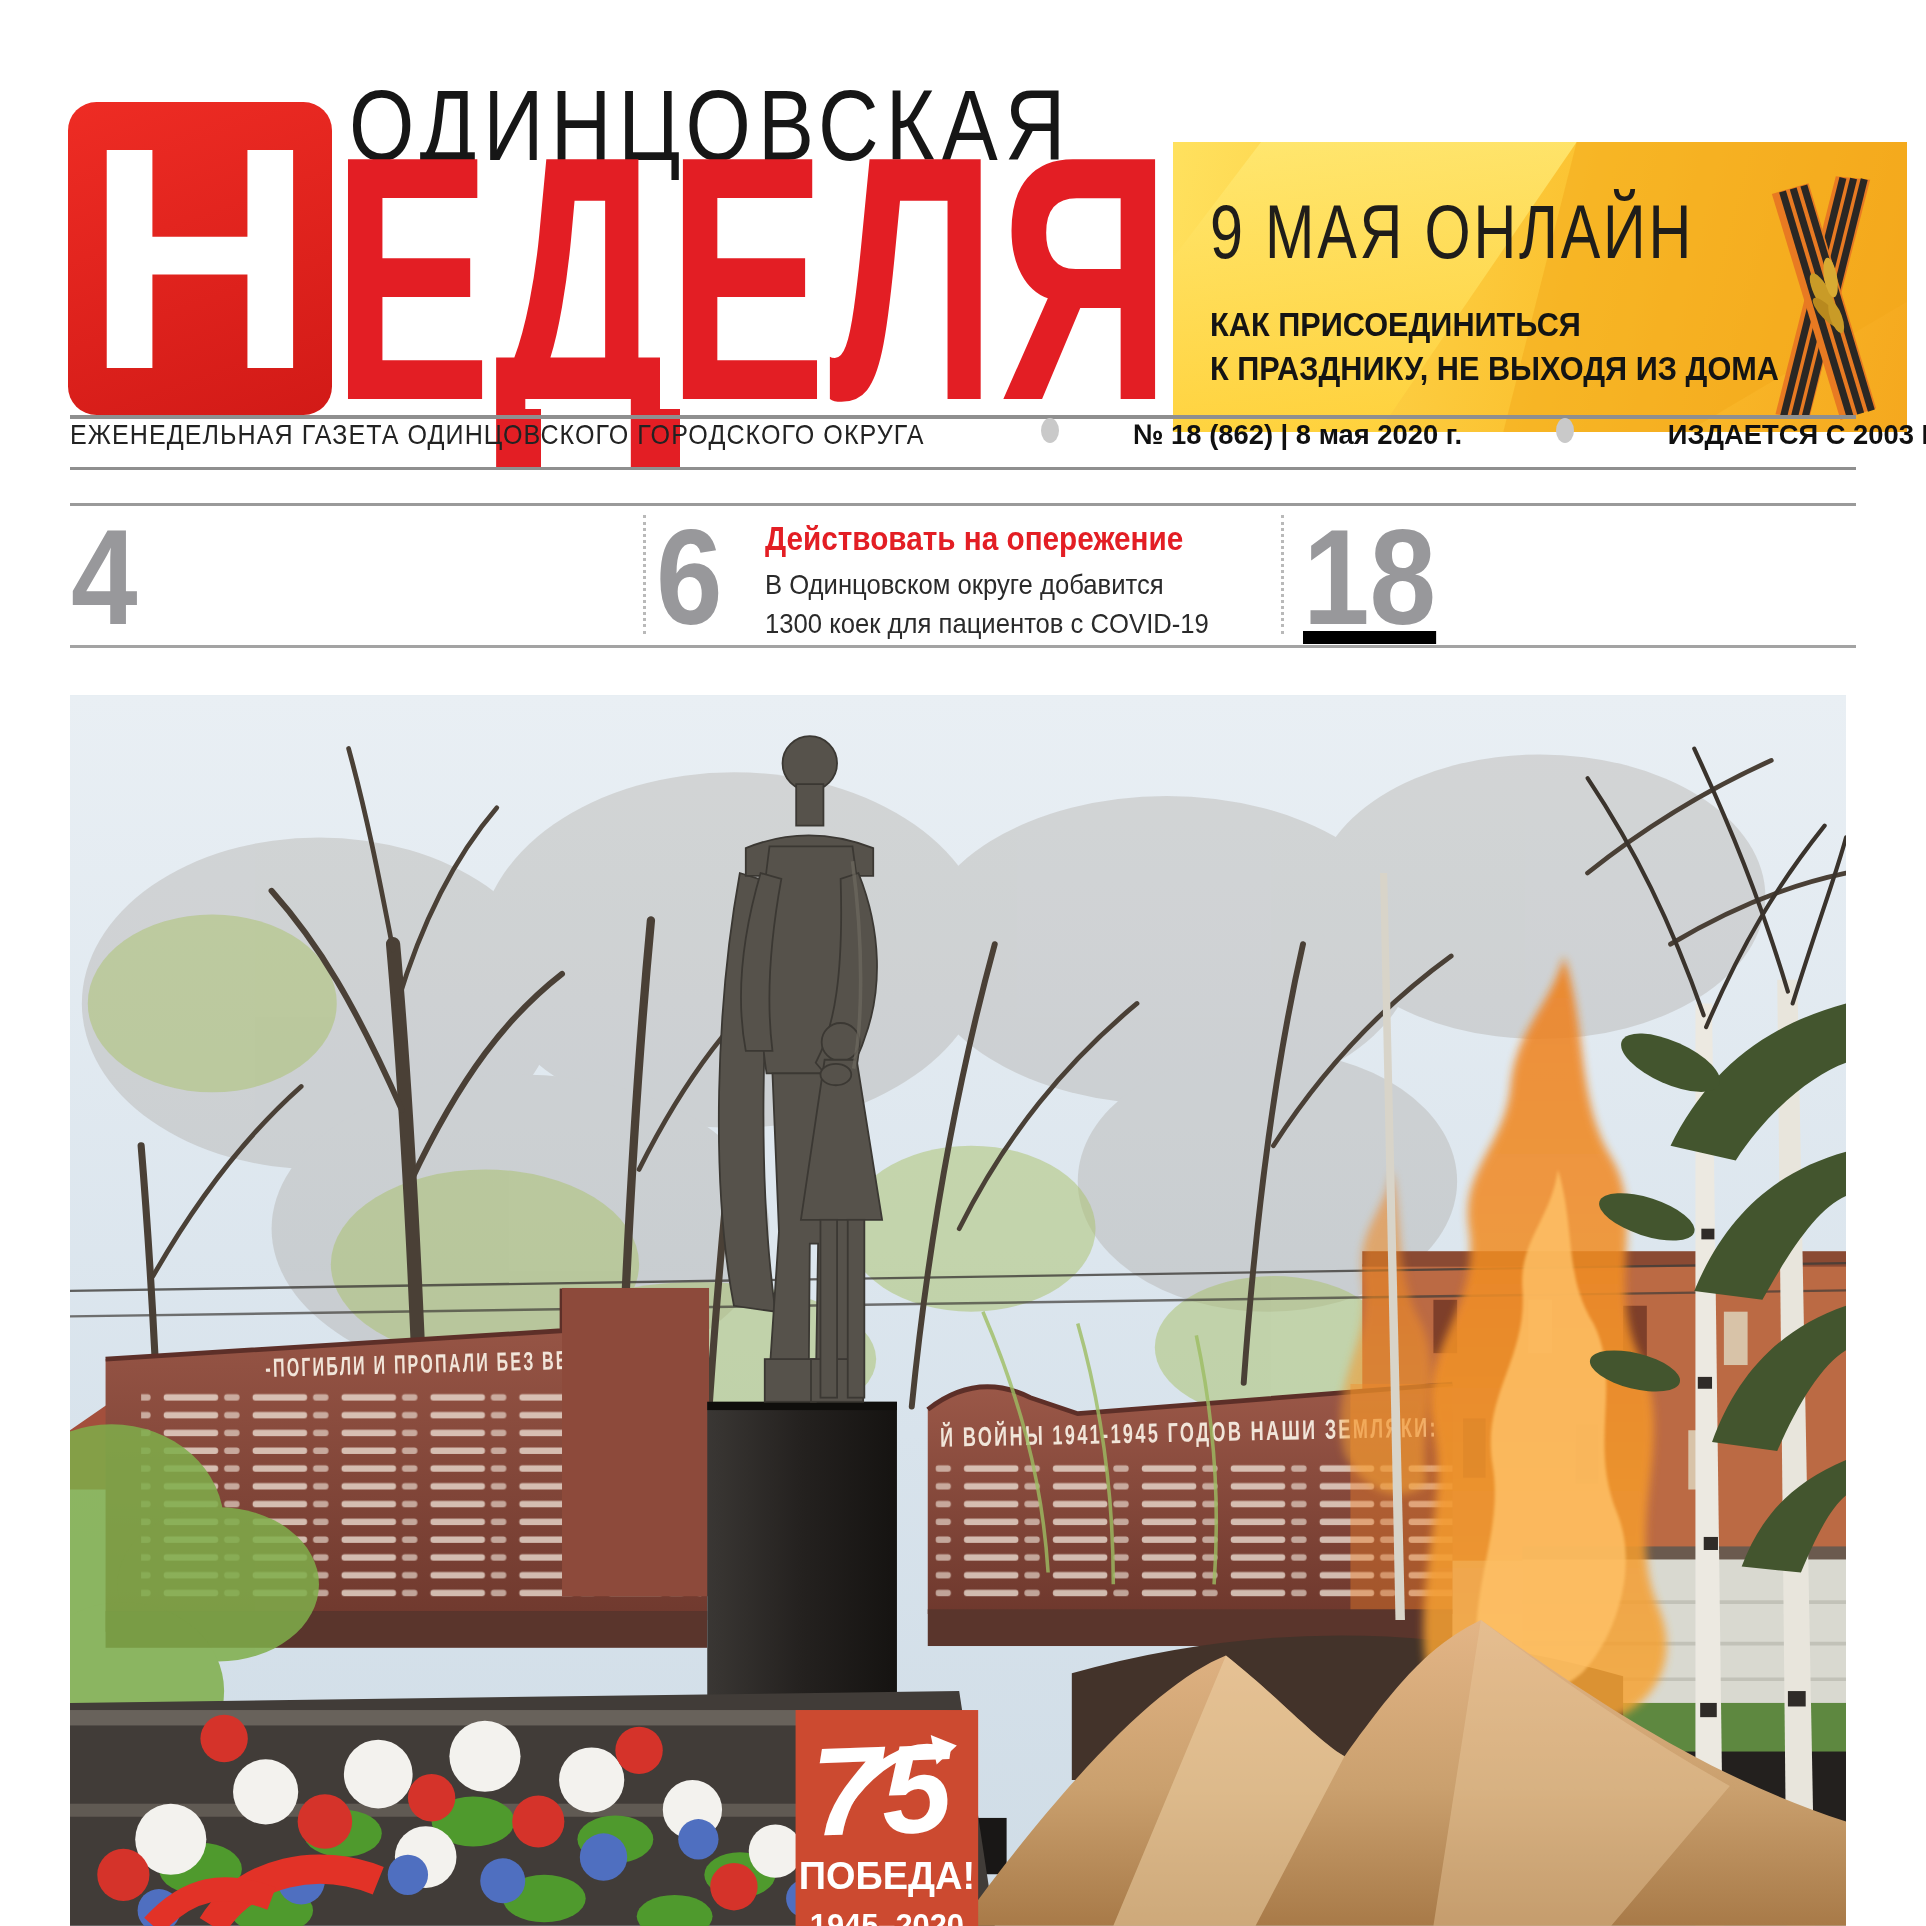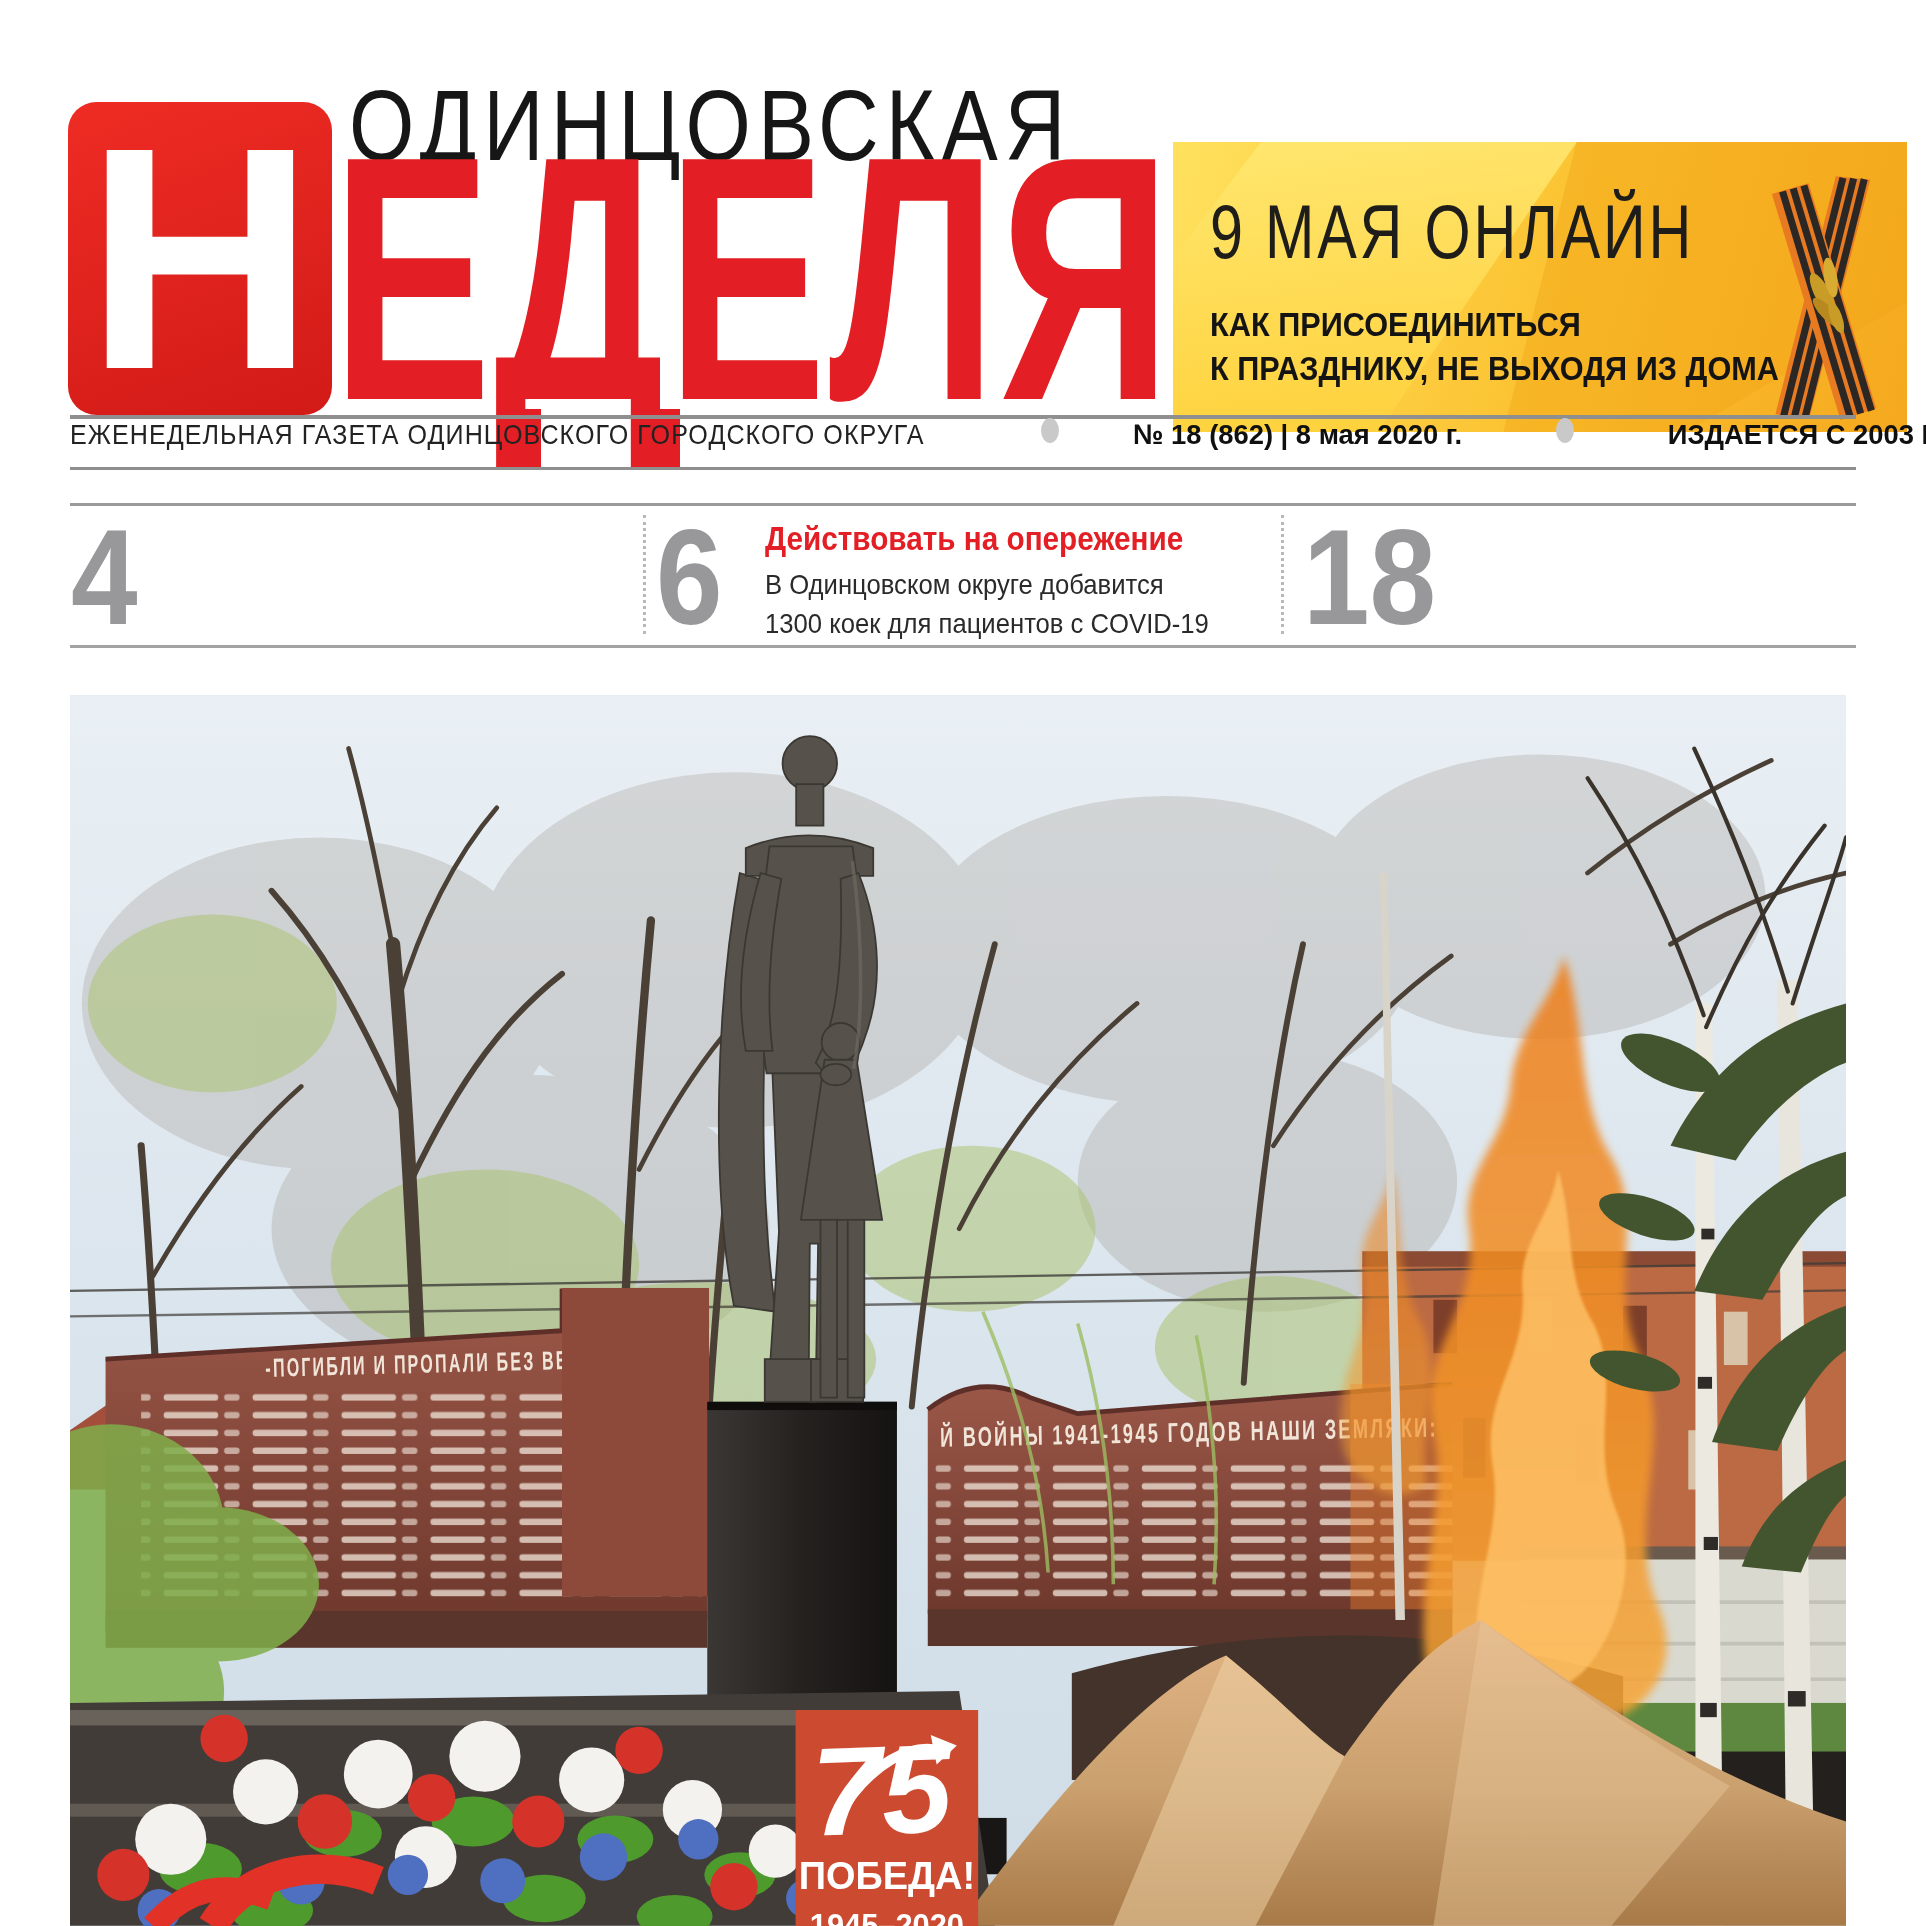--- a/index.html
+++ b/index.html
@@ -39,21 +39,21 @@
   .infobar{position:absolute;left:70px;top:418px;width:1786px;height:49px;display:flex;align-items:flex-start;}
   .ib-edition{font-size:28.5px;color:#222;letter-spacing:1.2px;transform:scaleX(.88);transform-origin:0 50%;white-space:nowrap;}
   .ib-dot{width:18px;height:25px;border-radius:50%;background:#c9c9c9;flex:none;}
   .d1{margin-left:auto;margin-right:74px;} .d2{margin-left:80px;margin-right:80px;}
   .ib-issue{font-weight:700;font-size:28.5px;color:#101010;transform:scaleX(.96);transform-origin:0 50%;white-space:nowrap;}
   .ib-since{font-weight:700;font-size:28.5px;color:#101010;transform:scaleX(.96);transform-origin:100% 50%;white-space:nowrap;}
 
   
   .teasers{position:absolute;left:70px;top:506px;width:1786px;height:139px;display:flex;}
   .teaser{display:flex;align-items:flex-start;padding-top:12px;}
-  .teaser.t1{width:573px;} .teaser.t2{width:637px;padding-left:33px;} .teaser.t3{width:575px;padding-left:33px;}
+  .teaser.t1{width:573px;} .teaser.t2{width:637px;padding-left:33px;} .teaser.t3{width:575px;padding-left:33px;text-decoration:underline;}
   .t-num{font-size:136px;font-weight:700;color:#98989b;line-height:.8;margin:4.7px 33px 0 1.2px;
          transform:scaleX(.88);transform-origin:0 0;}
   .t-title{color:#e31e24;font-weight:700;font-size:33px;margin:2.4px 0 7.1px;white-space:nowrap;
            transform:scaleX(.9);transform-origin:0 0;}
   .t-line{font-size:28.5px;color:#2a2a2a;line-height:1.35;white-space:nowrap;
           transform:scaleX(.9);transform-origin:0 0;}
   .vsep{position:absolute;width:0;top:515px;height:119px;border-left:3px dotted #b9b9b9;}
   .v1{left:643px;} .v2{left:1281px;}
 
   

